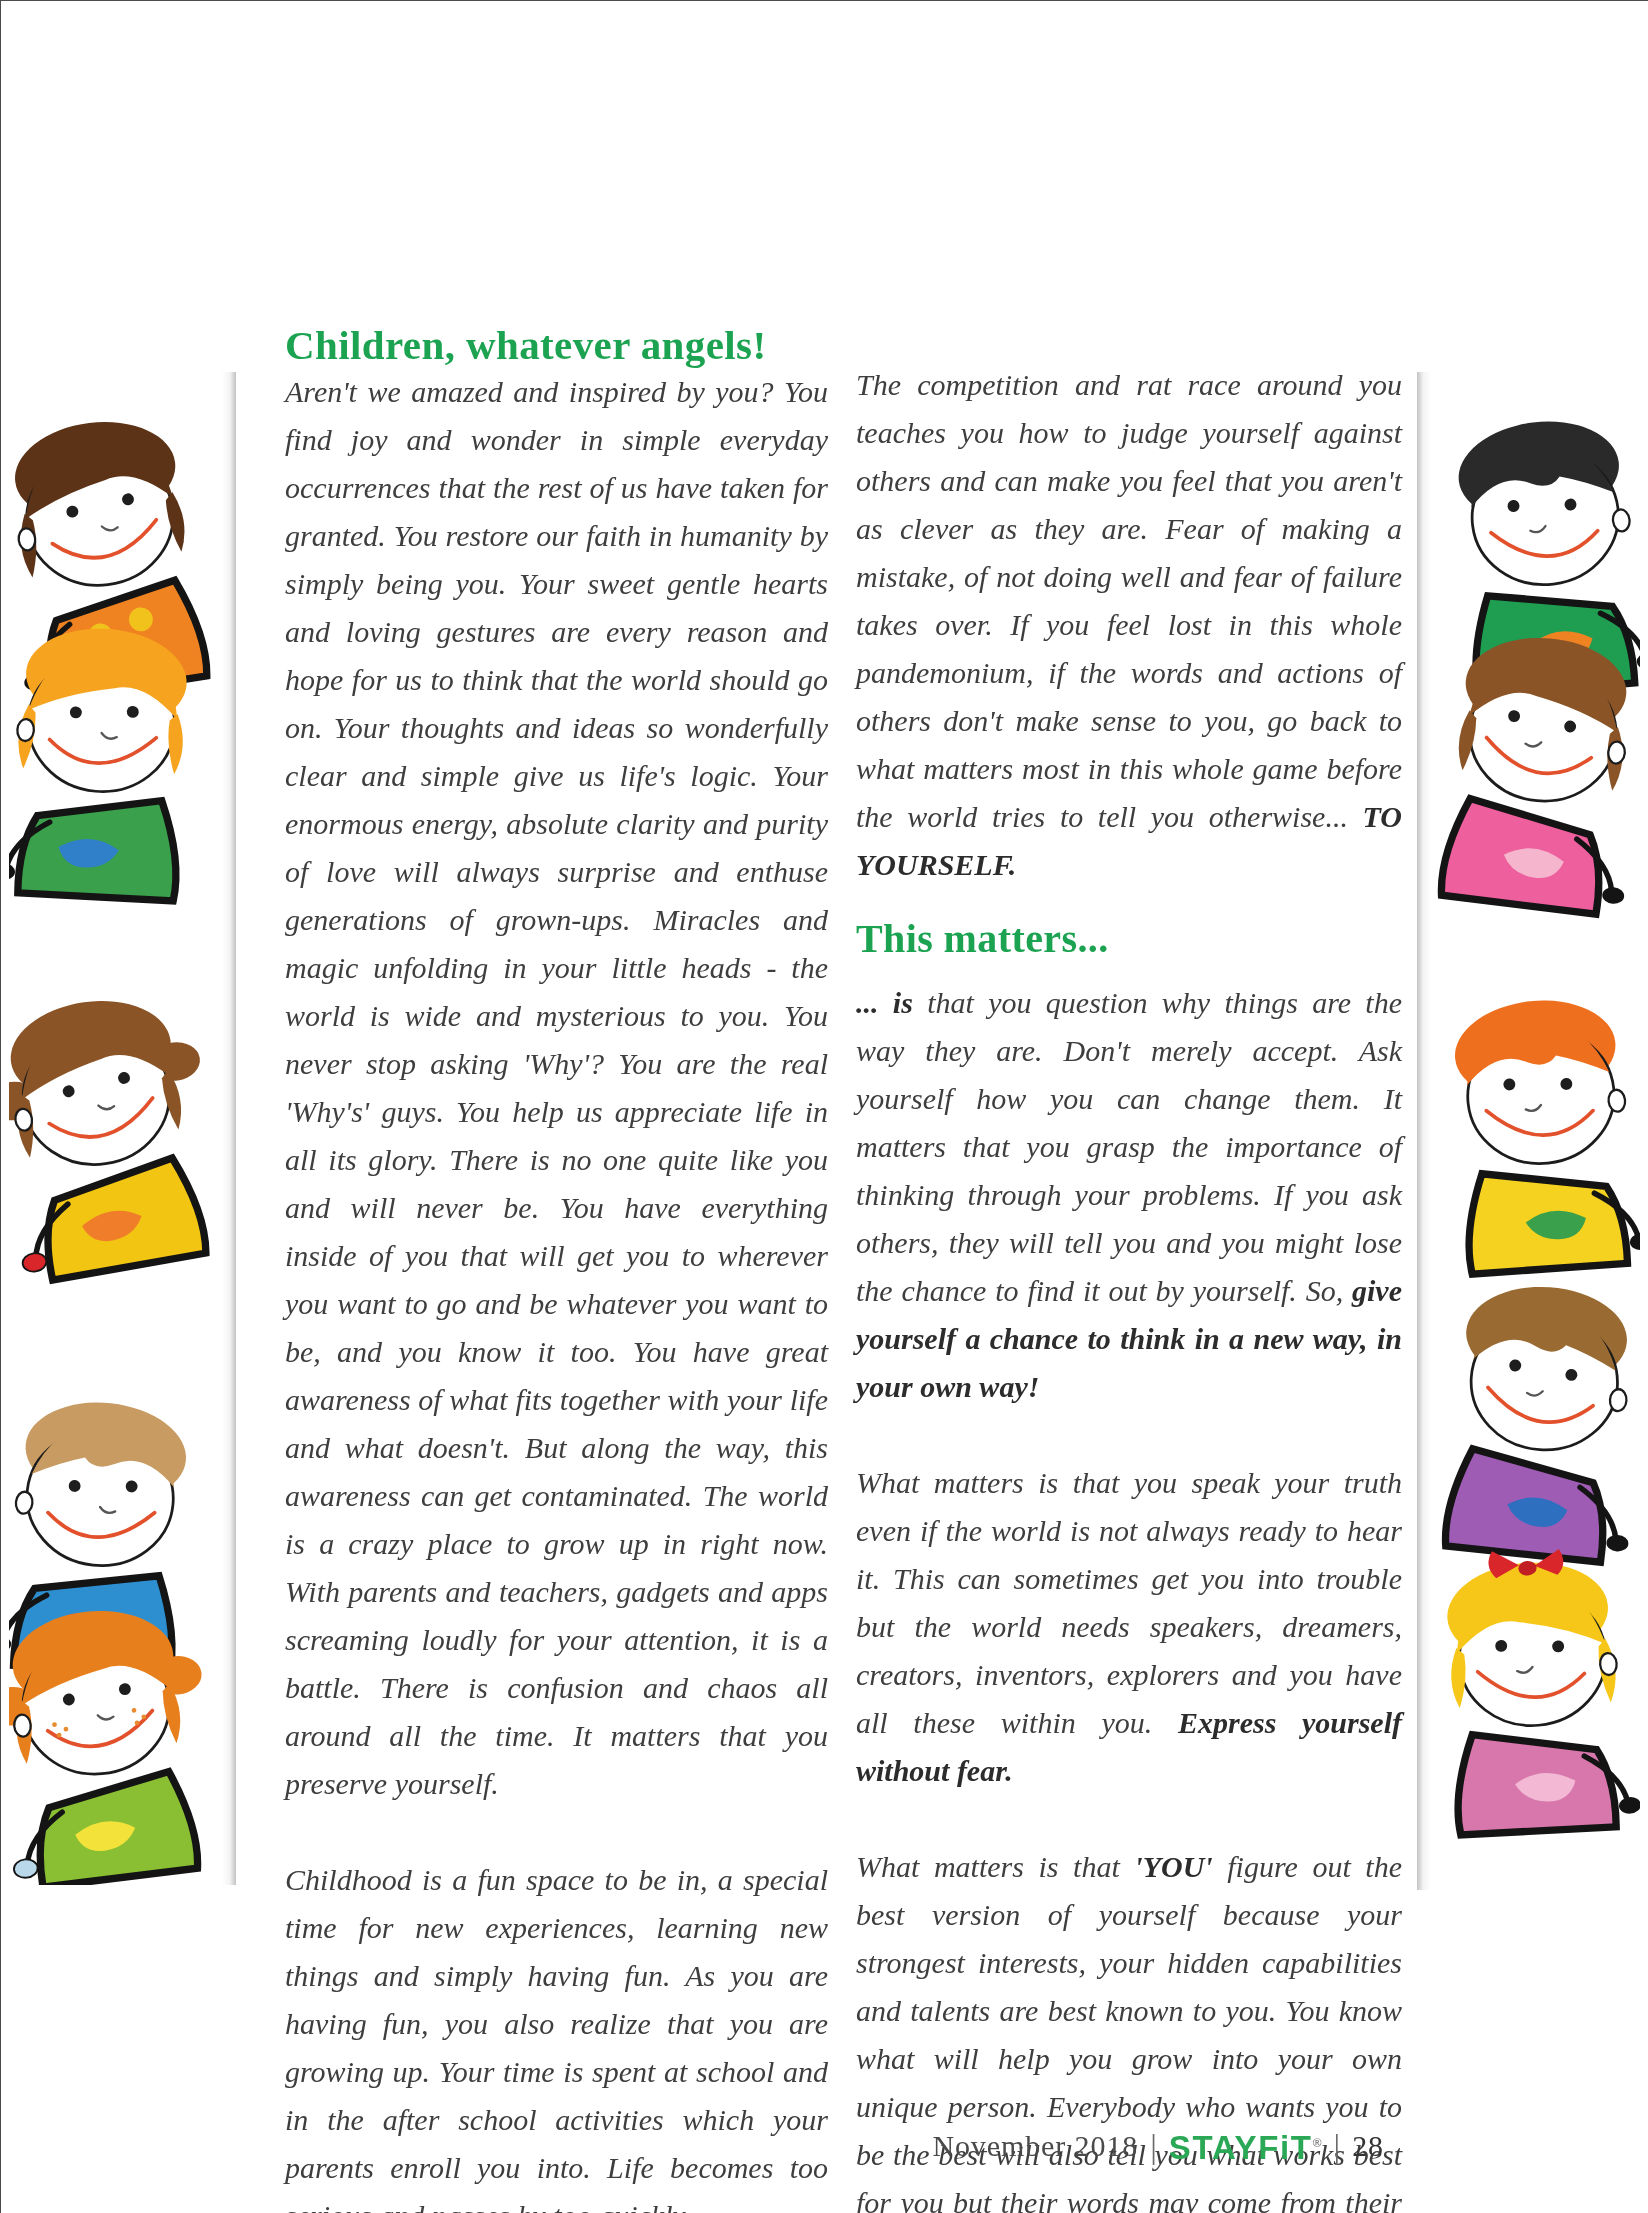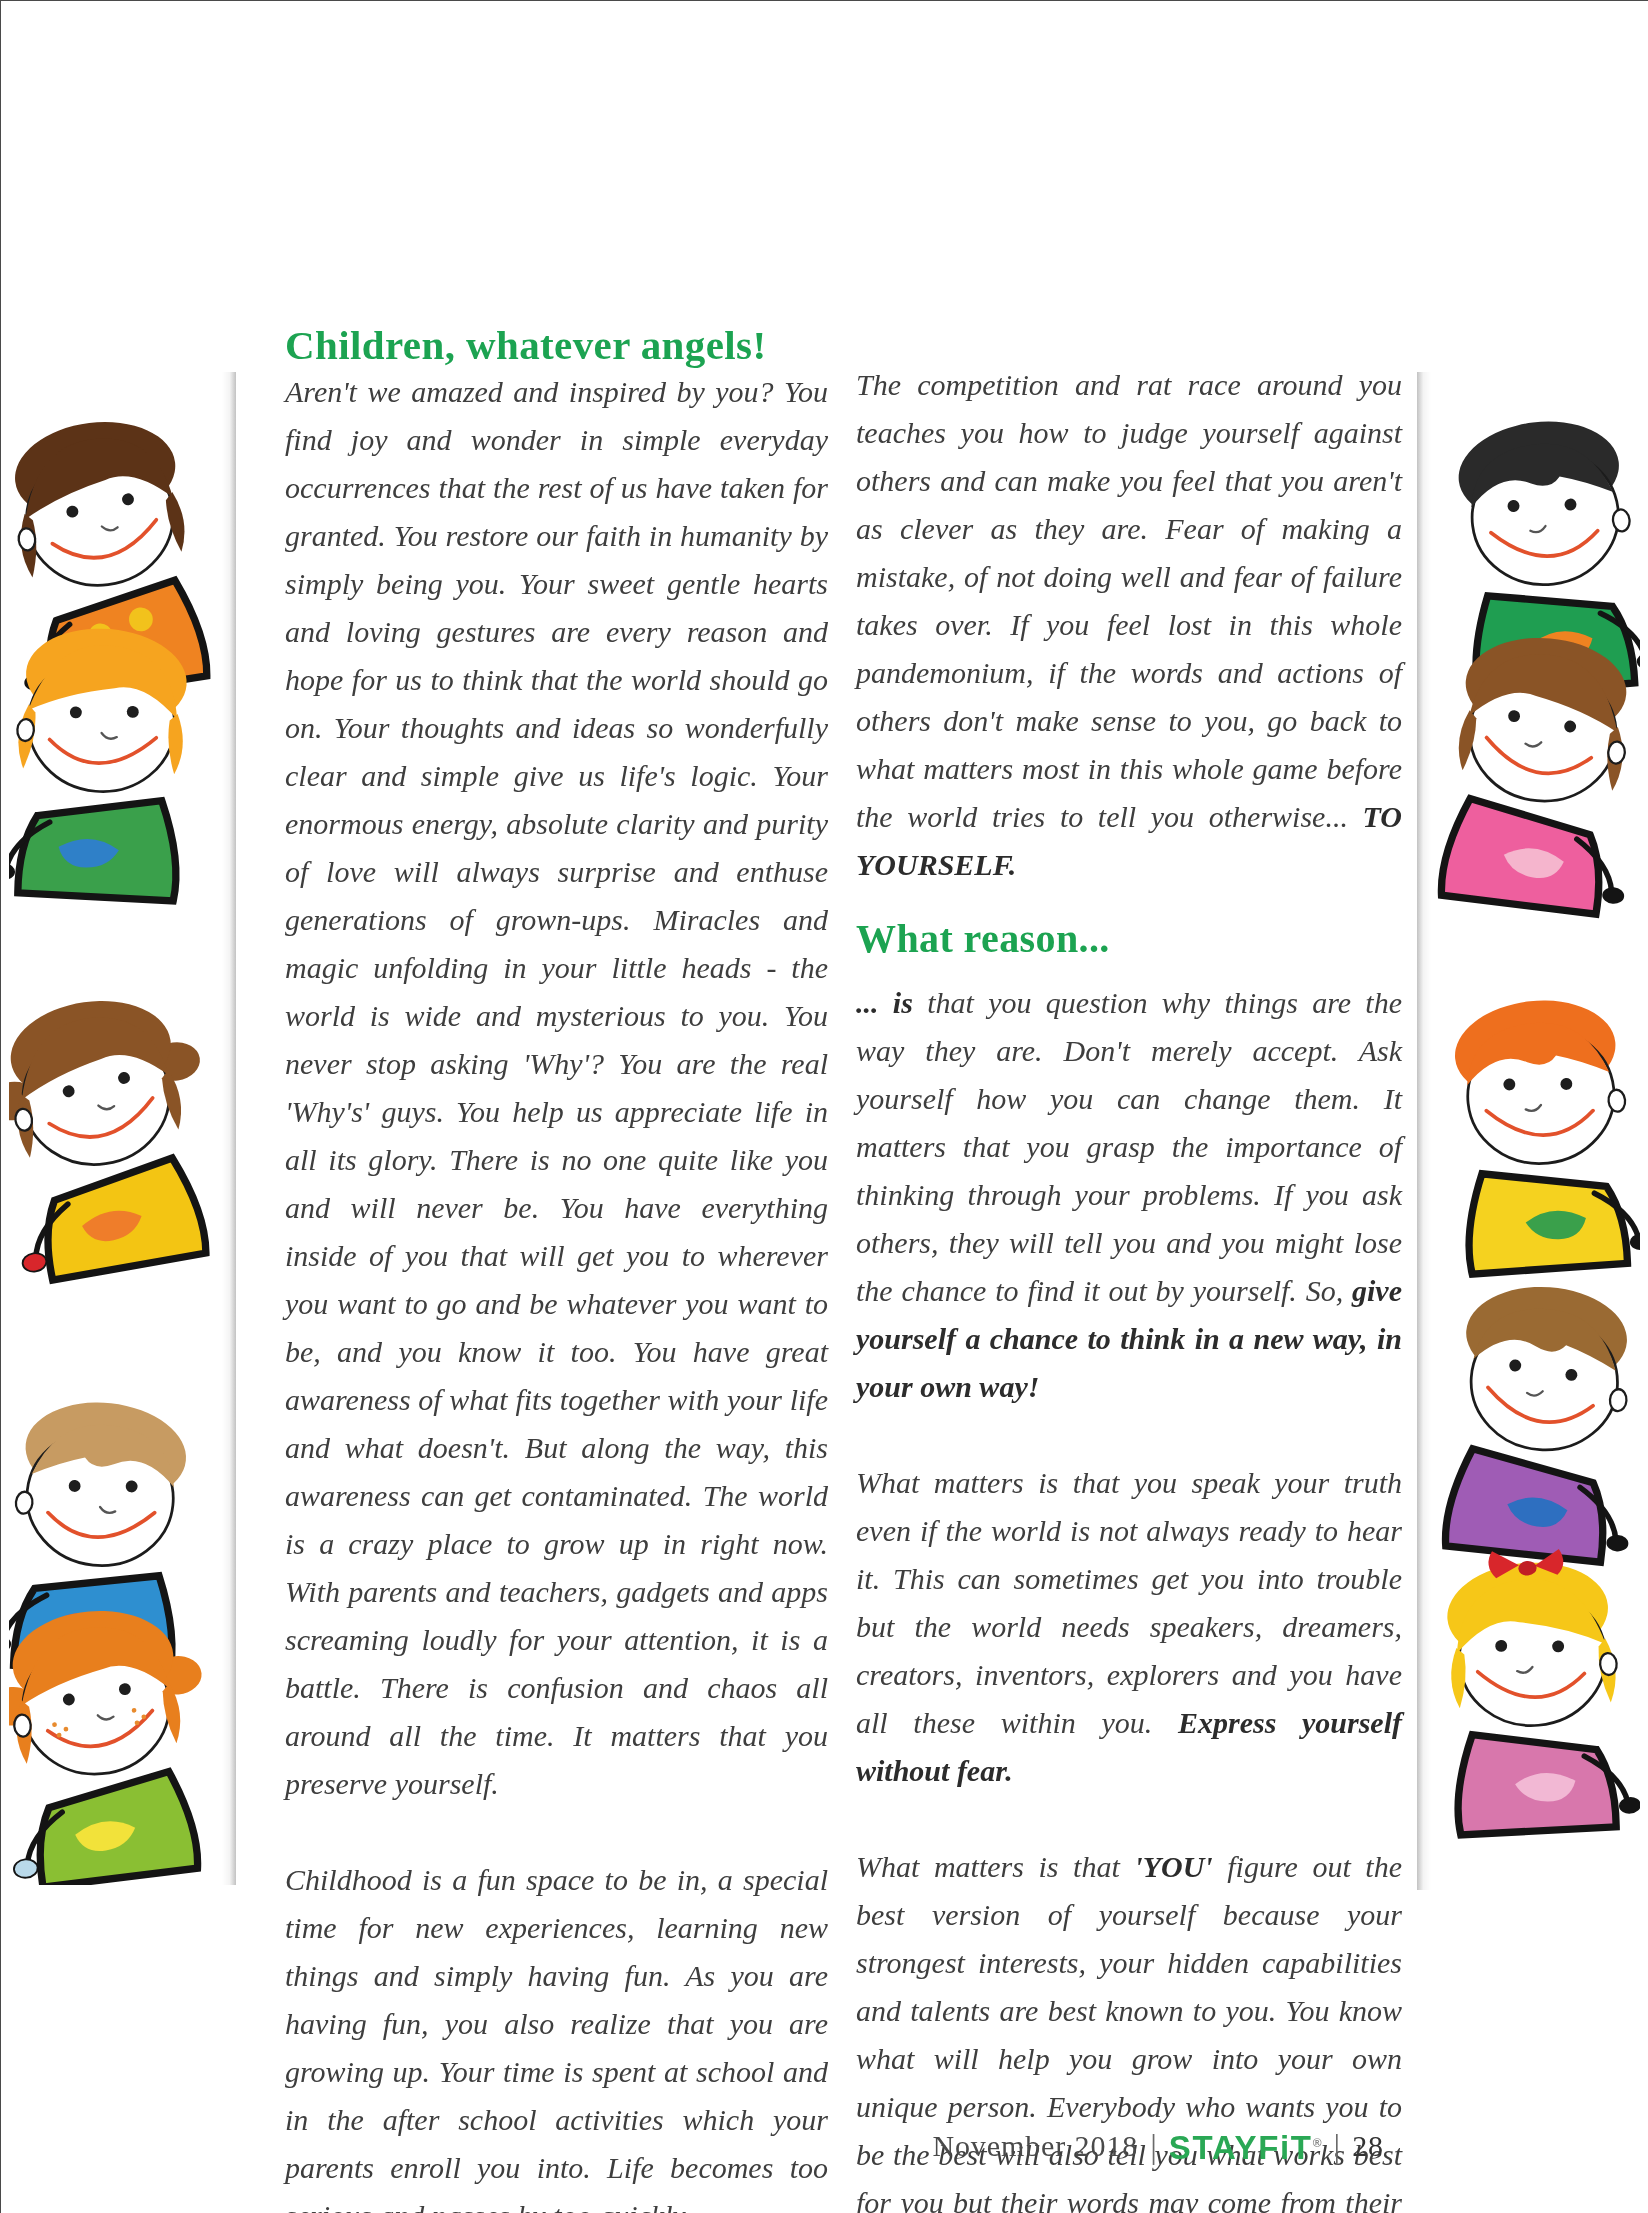--- a/index.html
+++ b/index.html
@@ -46,21 +46,21 @@
 
 <h1 class="title" style="color: rgb(28, 163, 81);">Children, whatever angels!</h1>
 
 <div class="col col-left">
   <p><span>Aren't we amazed and inspired by you? You find joy and wonder in simple everyday occurrences that the rest of us have taken for granted. You restore our faith in humanity by simply being you. Your sweet gentle hearts and loving gestures are every reason and hope for us to think that the world should go on. Your thoughts and ideas so wonderfully clear and simple give us life's logic. Your enormous energy, absolute clarity and purity of love will always surprise and enthuse generations of grown-ups. Miracles and magic unfolding in your little heads - the world is wide and mysterious to you. You never stop asking 'Why'? You are the real 'Why's' guys. You help us appreciate life in all its glory.  There is no one quite like you and will never be. You have everything inside of you that will get you to wherever you want to go and be whatever you want to be, and you know it too. You have great awareness of what fits together with your life and what doesn't. But along the way, this awareness can get contaminated. The world is a crazy place to grow up in right now. With parents and teachers, gadgets and apps screaming loudly for your attention, it is a battle. There is confusion and chaos all around all the time. It matters that you preserve yourself.</span></p>
   <p><span>Childhood is a fun space to be in, a special time for new experiences, learning new things and simply having fun. As you are having fun, you also realize that you are growing up. Your time is spent at school and in the after school activities which your parents enroll you into. Life becomes too serious and passes by too quickly.</span></p>
 </div>
 
 <div class="col col-right">
   <p><span>The competition and rat race around you teaches you how to judge yourself against others and can make you feel that you aren't as clever as they are. Fear of making a mistake, of not doing well and fear of failure takes over. If you feel lost in this whole pandemonium, if the words and actions of others don't make sense to you, go back to what matters most in this whole game before the world tries to tell you otherwise... </span><span class="seg-b">TO YOURSELF.</span></p>
-  <h2 class="subheading" style="color: rgb(28, 163, 81);">What reason...</h2>
+  <h2 class="subheading" style="color: rgb(28, 163, 81);">This matters...</h2>
   <p><span class="seg-b">... is</span><span> that you question why things are the way they are. Don't merely accept. Ask yourself how you can change them. It matters that you grasp the importance of thinking through your problems. If you ask others, they will tell you and you might lose the chance to find it out by yourself. So, </span><span class="seg-b">give yourself a chance to think in a new way, in your own way!</span></p>
   <p><span>What matters is that you speak your truth even if the world is not always ready to hear it. This can sometimes get you into trouble but the world needs speakers, dreamers, creators, inventors, explorers and you have all these within you. </span><span class="seg-b">Express yourself without fear.</span></p>
   <p><span>What matters is that </span><span class="seg-b">'YOU'</span><span> figure out the best version of yourself because your strongest interests, your hidden capabilities and talents are best known to you. You know what will help you grow into your own unique person. Everybody who wants you to be the best will also tell you what works best for you but their words may come from their struggles or even fears and insecurities for you. It may or may not help. So, </span></p>
 </div>
 
 <div class="strip strip-left" id="strip-left">
     <div class="kid" style="top: 26px; left: -5.2px; transform: rotate(-7deg);"><svg viewBox="0 0 220 340" xmlns="http://www.w3.org/2000/svg">
         <ellipse cx="108" cy="80" rx="88" ry="54" fill="#5c3317"></ellipse>
         <ellipse cx="107" cy="130" rx="80" ry="74" fill="#ffffff" stroke="#1c1c1c" stroke-width="3"></ellipse>
         <path d="M26,122 Q48,42 112,44 Q178,46 189,118 Q150,80 118,90 Q66,100 26,122 Z" fill="#5c3317"></path>

